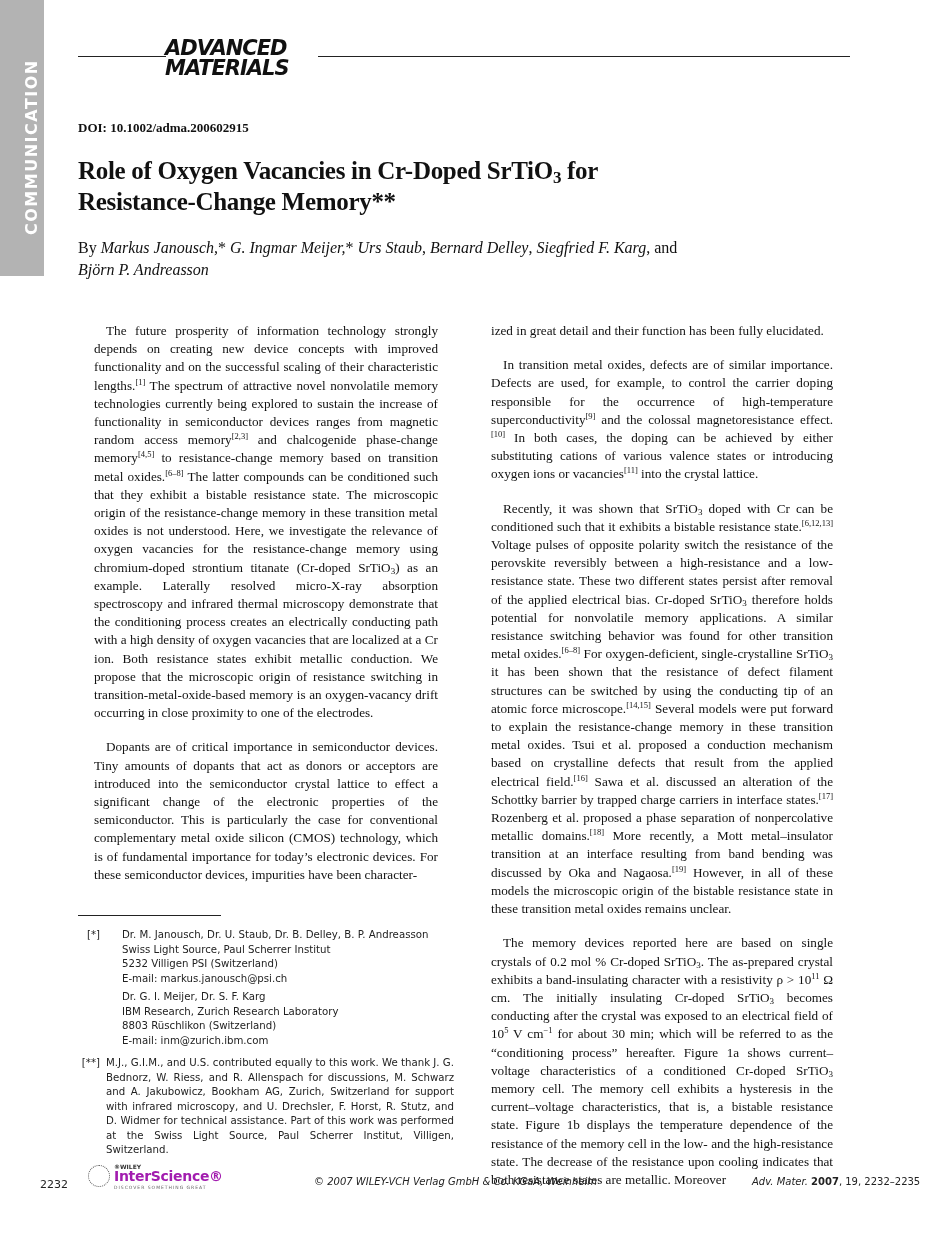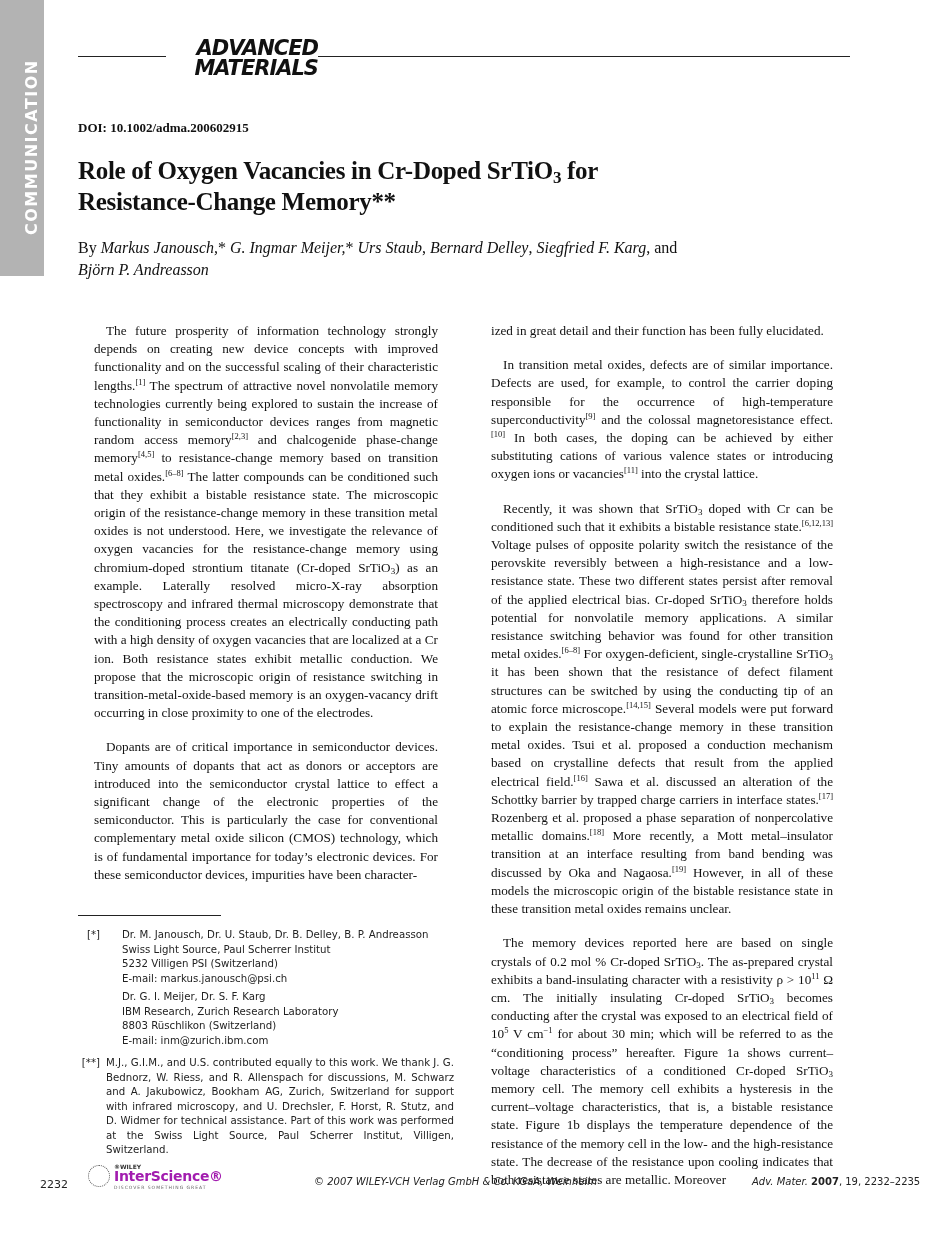--- a/index.html
+++ b/index.html
@@ -1,20 +1,20 @@
 <!DOCTYPE html>
 <html><head>
 <meta charset="utf-8">
 <style>
   html, body { margin:0; padding:0; background:#fff; }
   body { width:925px; height:1235px; position:relative; overflow:hidden; font-family:"Liberation Serif", serif; color:#111; }
   .sidebar { position:absolute; left:0; top:0; width:44px; height:276px; background:#b3b3b3; }
   .sidebar-text { position:absolute; left:22px; top:245px; transform-origin:0 0; transform:rotate(-90deg); color:#fff; font-family:"DejaVu Sans", sans-serif; font-weight:bold; font-size:16px; letter-spacing:1.5px; white-space:nowrap; line-height:20px; margin-top:-10px; }
   .rule { position:absolute; top:56px; height:1px; background:#222; }
-  .logo { position:absolute; left:165px; top:38px; width:153px; text-align:right; font-family:"DejaVu Sans", sans-serif; font-weight:bold; font-style:italic; line-height:20px; color:#111; }
+  .logo { position:absolute; left:165px; top:38px; width:153px; text-align:left; font-family:"DejaVu Sans", sans-serif; font-weight:bold; font-style:italic; line-height:20px; color:#111; }
   .logo .l1 { font-size:21px; letter-spacing:-1px; }
   .logo .l2 { font-size:21px; letter-spacing:-1px; }
   .doi { position:absolute; left:78px; top:120px; font-weight:bold; font-size:13px; }
   .title { position:absolute; left:78px; top:155px; width:700px; font-weight:bold; font-size:25px; line-height:31px; letter-spacing:-0.3px; }
   .title sub { font-size:17px; vertical-align:-4px; line-height:0; }
   .authors { position:absolute; left:78px; top:237px; width:720px; font-size:16px; line-height:22px; }
   .authors i { }
   .col { position:absolute; font-size:13.2px; line-height:18.2px; text-align:justify; hyphens:manual; }
   .col-left { left:78px; top:306px; width:376px; }
   .col-right { left:475px; top:306px; width:374px; }

